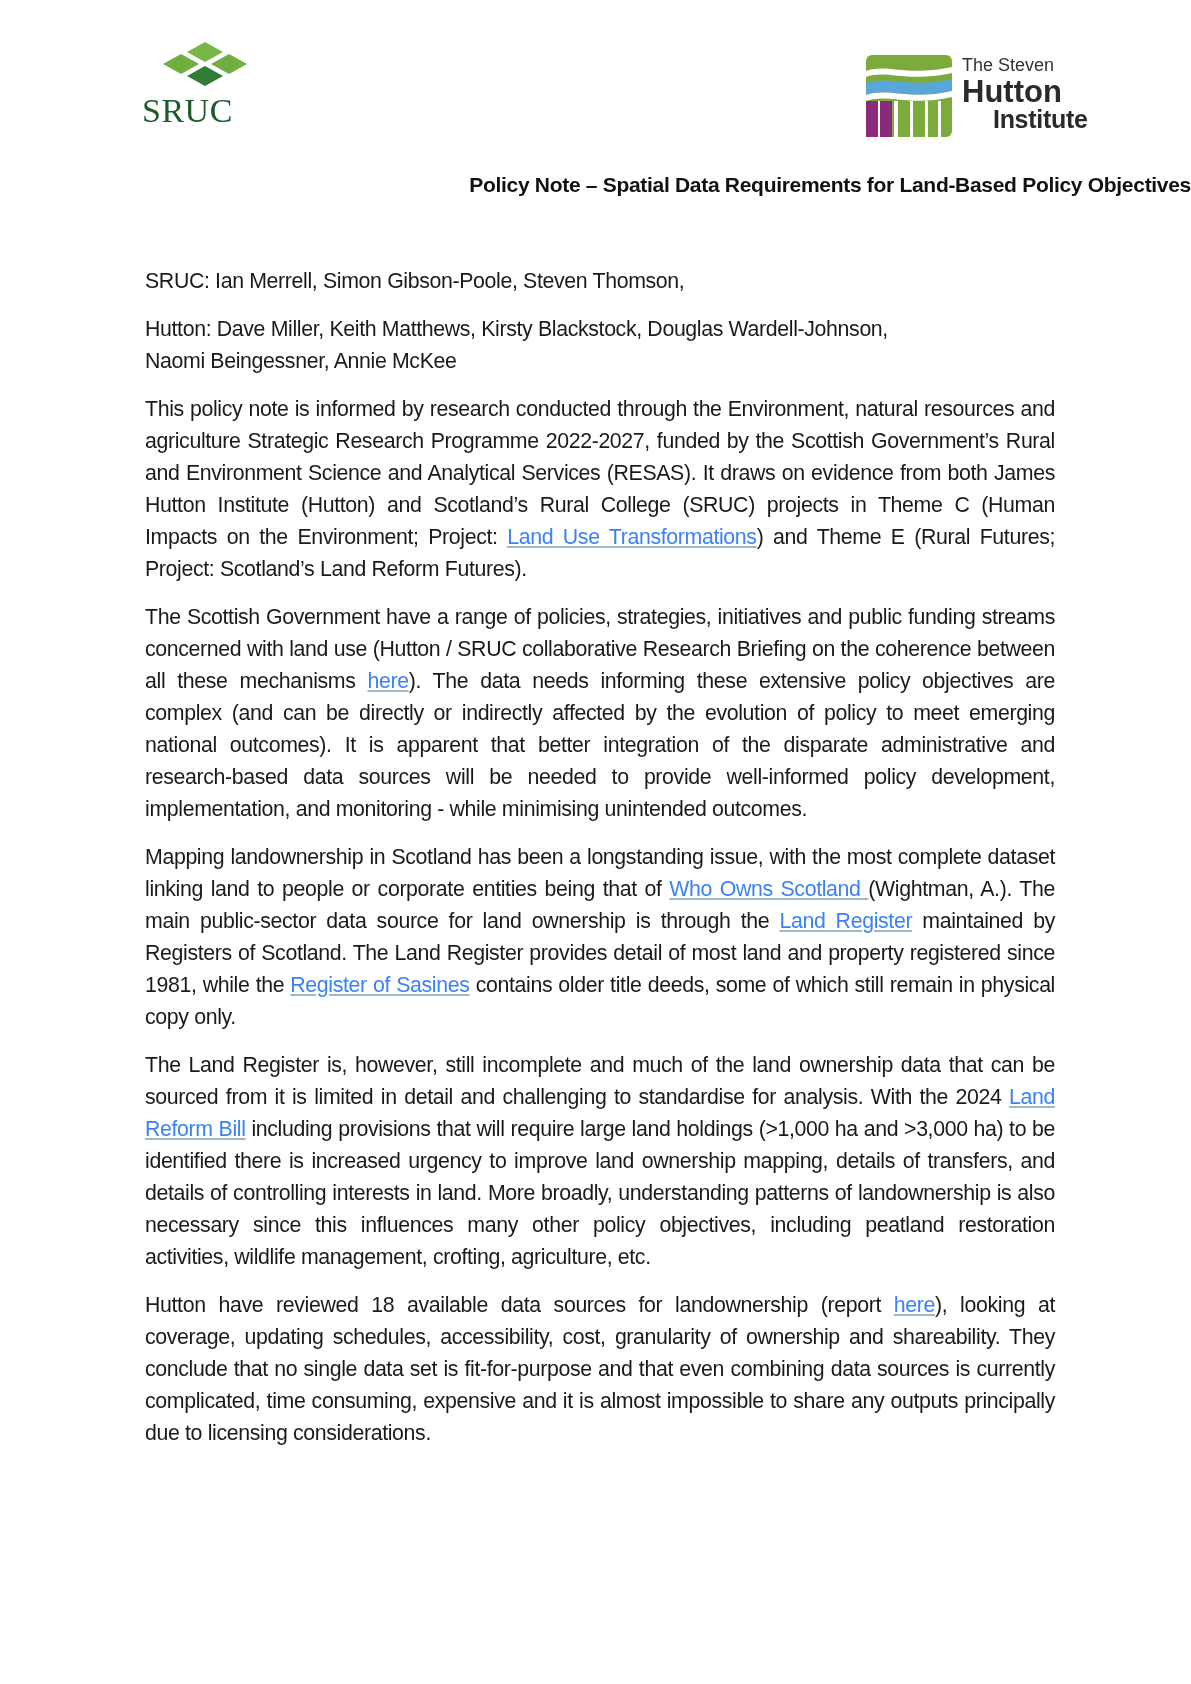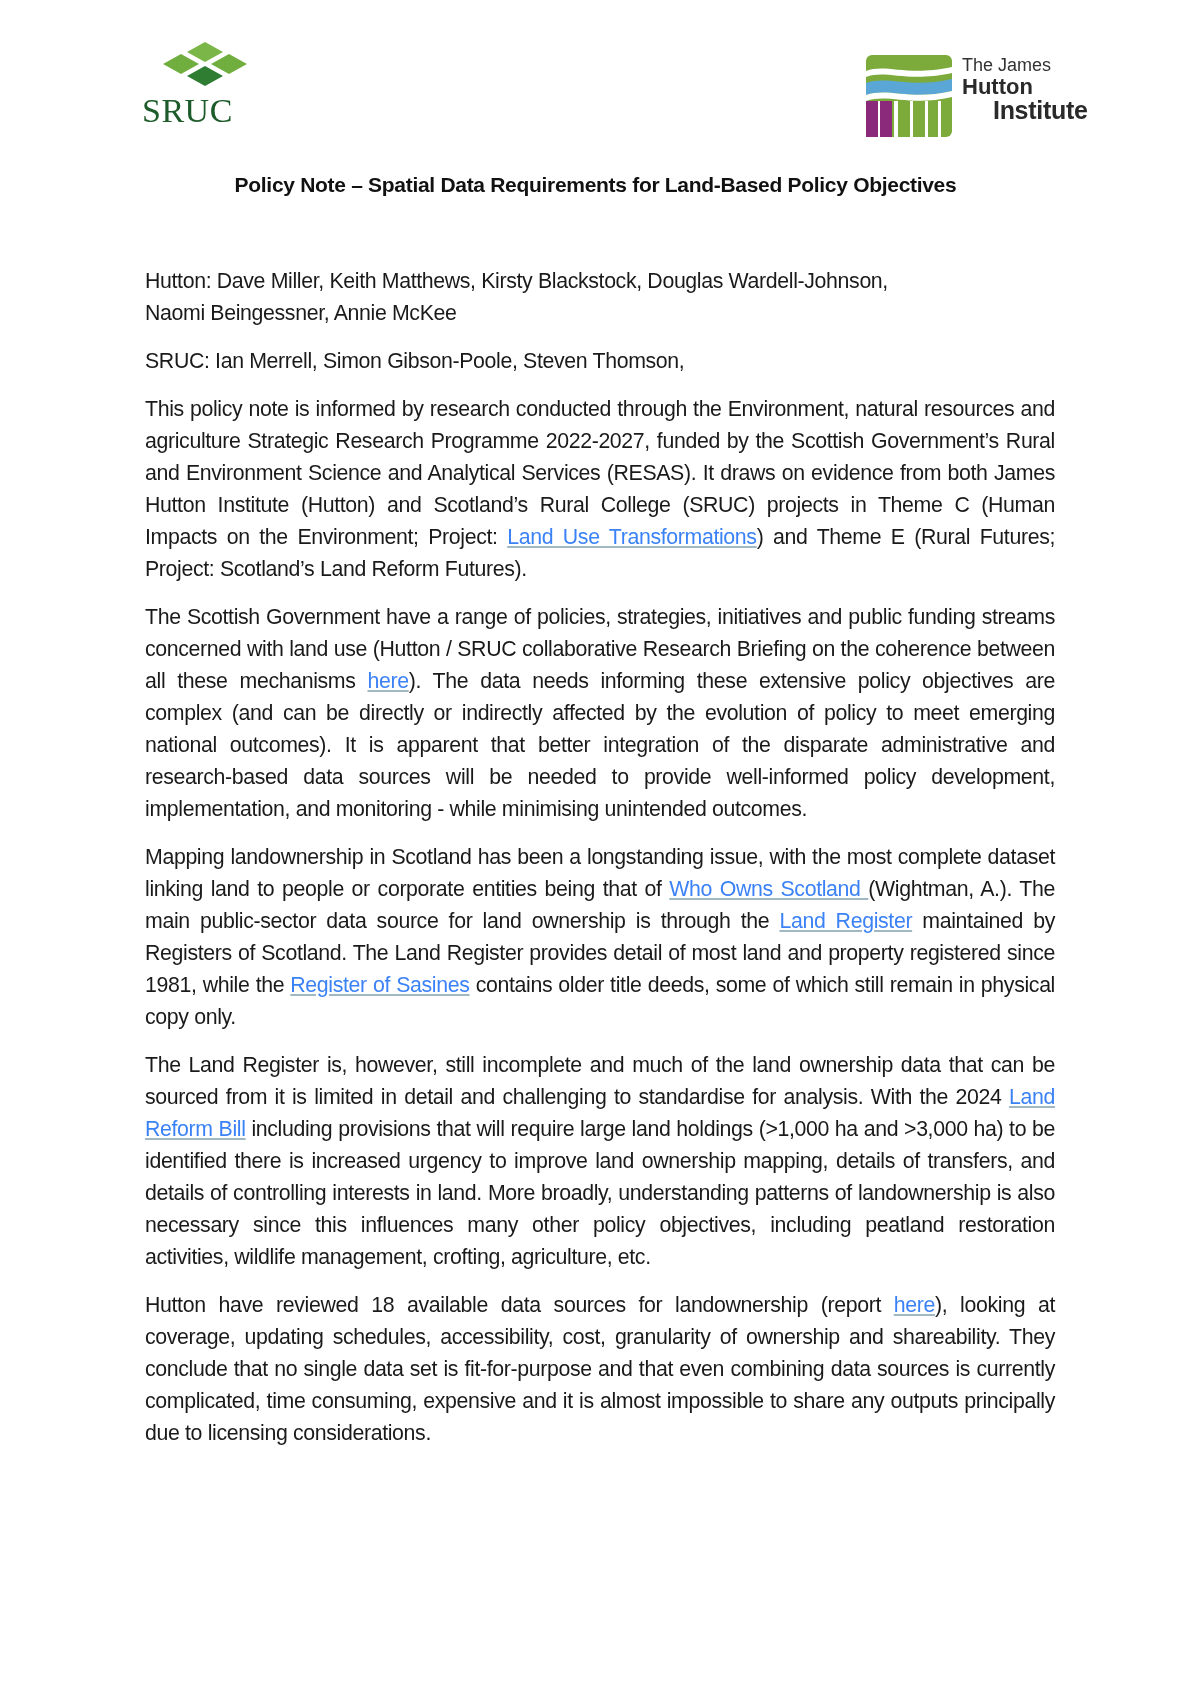--- a/index.html
+++ b/index.html
@@ -10,25 +10,25 @@
   
   .sruc-logo { position: absolute; left: 155px; top: 40px; width: 100px; height: 95px; }
   .sruc-logo svg { display: block; }
   .sruc-text { position: absolute; left: 142px; top: 94px; font-family: "Liberation Serif", "DejaVu Serif", serif;
                font-size: 34px; color: #1e5b2a; letter-spacing: 0.5px; line-height: 1; }
 
   .hutton-logo { position: absolute; left: 866px; top: 52px; width: 190px; height: 90px; }
   .hutton-mark { position: absolute; left: 0; top: 3px; }
   .hutton-text { position: absolute; left: 96px; top: 4px; line-height: 1; color: #333; }
   .hutton-line1 { font-size: 18px; display: block; font-family: "Liberation Sans", sans-serif; }
-  .hutton-line2 { font-size: 22px; font-weight: bold; display: block; margin-top: 2px; color: #2a2a2a; }
+  .hutton-line2 { font-size: 31px; font-weight: bold; display: block; margin-top: 2px; color: #2a2a2a; }
   .hutton-line3 { font-size: 25px; display: block; margin-top: 0px; color: #2a2a2a; font-weight: bold; letter-spacing: -0.3px; margin-left: 31px; }
 
   
-  .title { position: absolute; left: 0; width: 1191px; top: 173px; text-align: center;
+  .title { position: absolute; left: 0; width: 1191px; top: 173px; text-align: right;
            font-weight: bold; font-size: 21px; letter-spacing: -0.3px; color: #111; }
 
   
   .content { position: absolute; left: 145px; top: 265px; width: 910px; font-size: 21.3px;
              line-height: 32px; letter-spacing: -0.35px; }
   .content p { margin: 0 0 16px 0; text-align: justify; }
   .content p.left { text-align: left; }
   a.lnk { color: #3b82f6; text-decoration: underline; text-decoration-color: #9fb8c2; }
 </style>
 </head>
@@ -54,31 +54,31 @@
       <path d="M0,40 C22,32 44,46 86,36 L86,42 C44,52 22,38 0,46 Z" fill="#ffffff"></path>
       <rect x="0" y="46" width="12" height="36" fill="#8b2a7a"></rect>
       <rect x="14" y="46" width="12" height="36" fill="#8b2a7a"></rect>
       <rect x="28" y="46" width="4" height="36" fill="#ffffff"></rect>
       <rect x="44" y="46" width="3" height="36" fill="#ffffff"></rect>
       <rect x="59" y="46" width="3" height="36" fill="#ffffff"></rect>
       <rect x="72" y="46" width="3" height="36" fill="#ffffff"></rect>
       <rect x="12" y="46" width="2" height="36" fill="#ffffff"></rect>
     </svg>
     <div class="hutton-text">
-      <span class="hutton-line1">The James</span>
+      <span class="hutton-line1">The Steven</span>
       <span class="hutton-line2">Hutton</span>
       <span class="hutton-line3">Institute</span>
     </div>
   </div>
 
   <div class="title">Policy Note – Spatial Data Requirements for Land-Based Policy Objectives</div>
 
   <div class="content">
+    <p class="left">SRUC: Ian Merrell, Simon Gibson-Poole, Steven Thomson,</p>
     <p class="left" style="width: 800px;">Hutton: Dave Miller, Keith Matthews, Kirsty Blackstock, Douglas Wardell-Johnson, Naomi Beingessner, Annie McKee</p>
-    <p class="left">SRUC: Ian Merrell, Simon Gibson-Poole, Steven Thomson,</p>
 
     <p>
       <span>This policy note is informed by research conducted through the Environment, natural resources and agriculture Strategic Research Programme 2022-2027, funded by the Scottish Government’s Rural and Environment Science and Analytical Services (RESAS). It draws on evidence from both James Hutton Institute (Hutton) and Scotland’s Rural College (SRUC) projects in Theme C (Human Impacts on the Environment; Project: </span><a class="lnk">Land Use Transformations</a><span>) and Theme E (Rural Futures; Project: Scotland’s Land Reform Futures).</span>
     </p>
 
     <p>
       <span>The Scottish Government have a range of policies, strategies, initiatives and public funding streams concerned with land use (Hutton / SRUC collaborative Research Briefing on the coherence between all these mechanisms </span><a class="lnk">here</a><span>). The data needs informing these extensive policy objectives are complex (and can be directly or indirectly affected by the evolution of policy to meet emerging national outcomes). It is apparent that better integration of the disparate administrative and research-based data sources will be needed to provide well-informed policy development, implementation, and monitoring - while minimising unintended outcomes.</span>
     </p>
 
     <p>

